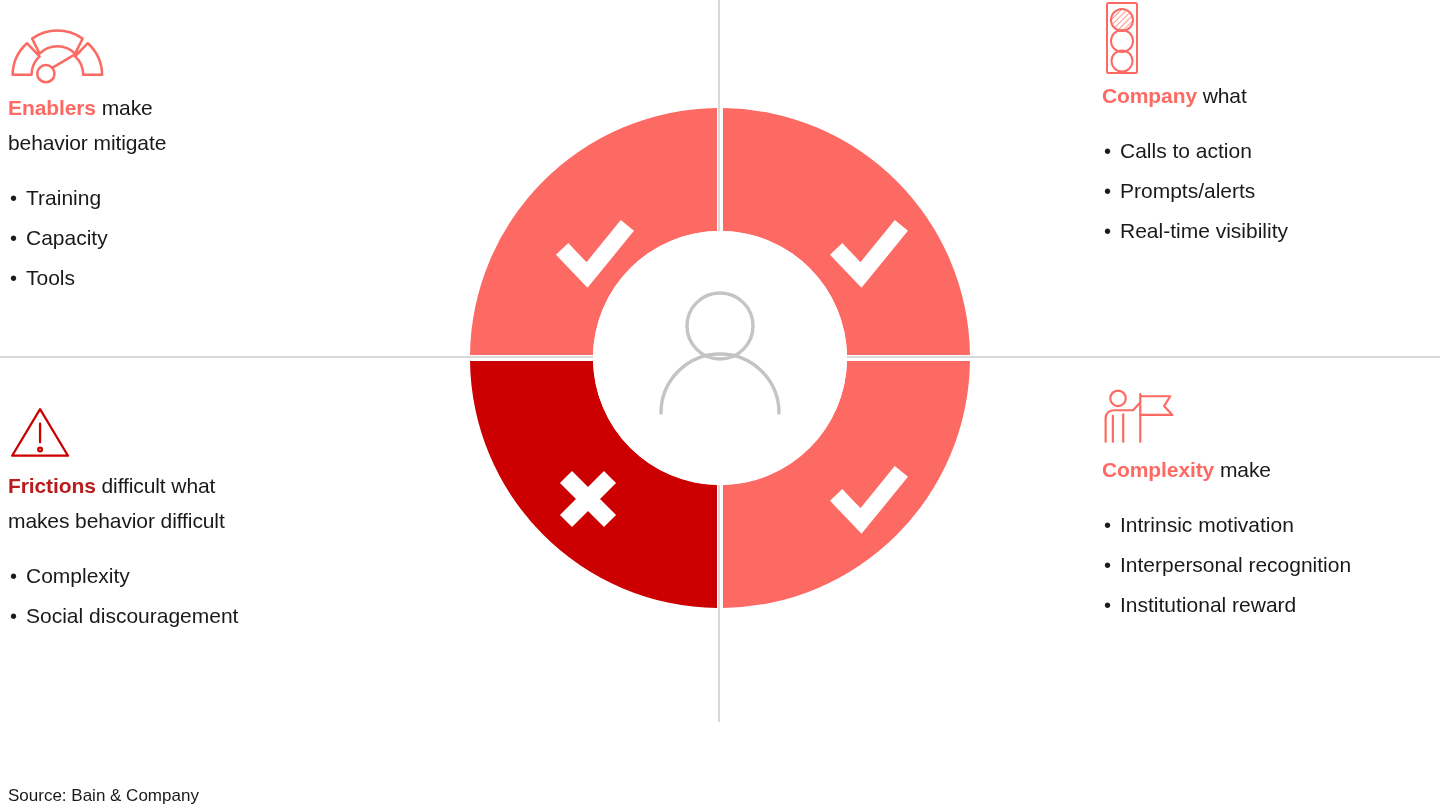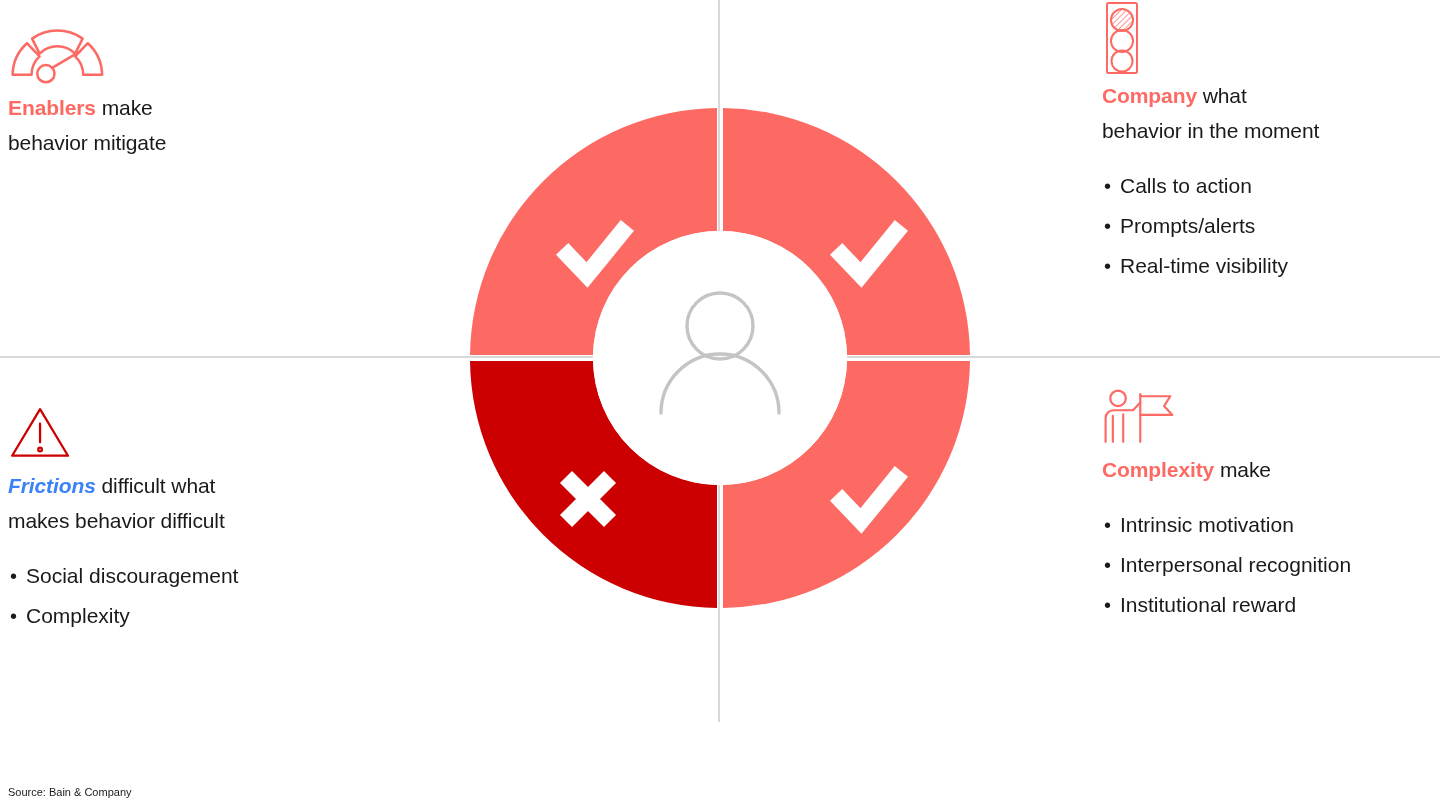--- a/index.html
+++ b/index.html
@@ -57,21 +57,21 @@
     line-height: 35px;
     color: #1a1a1a;
     font-weight: 400;
     margin: 0 0 18px 0;
     letter-spacing: -0.1px;
   }
   .quad-heading .kw {
     font-weight: bold;
   }
   .kw-light { color: #fc6a63; }
-  .kw-dark  { color: #3b82f6; font-style: italic; }
+  .kw-dark  { color: #b91c1c; }
 
   .bullets {
     list-style: none;
     margin: 0;
     padding: 0;
   }
   .bullets li {
     font-size: 21px;
     line-height: 40px;
     color: #1a1a1a;
@@ -96,21 +96,21 @@
     width: 500px;
     height: 500px;
   }
   .donut-svg { display: block; }
 
   
   .source-note {
     position: absolute;
     left: 8px;
     top: 786px;
-    font-size: 11px;
+    font-size: 17px;
     color: #1a1a1a;
   }
 </style>
 </head>
 <body>
 
 <div class="divider-h"></div>
 <div class="divider-v"></div>
 
 <div class="quad quad-tl">
@@ -120,39 +120,43 @@
       <path d="M21 14.5 A38 38 0 0 1 65 14.5 L58.5 27.5 A22 22 0 0 0 27.5 27.5 Z"></path>
       <path d="M69.5 18.5 A38 38 0 0 1 82 46 L65.5 46 A22 22 0 0 0 58.5 30 Z"></path>
       <circle cx="33" cy="45" r="7.5"></circle>
       <path d="M38.5 40 L62 26"></path>
     </g>
   </svg>
   <div class="quad-heading">
     <span class="kw kw-light">Enablers</span><span> make</span><br>
     <span>behavior mitigate</span>
   </div>
+  <ul class="bullets">
+    <li>Training</li>
+    <li>Capacity</li>
+    <li>Tools</li>
+  </ul>
 </div>
 
 <div class="quad quad-tr">
   <svg class="quad-icon" viewBox="0 0 40 76">
     <defs>
       <pattern id="hatch" width="4" height="4" patternUnits="userSpaceOnUse" patternTransform="rotate(45)">
         <line x1="0" y1="0" x2="0" y2="4" stroke="#fc6a63" stroke-width="1.4"></line>
       </pattern>
     </defs>
     <g fill="none" stroke="#fc6a63" stroke-width="2">
       <rect x="5" y="3" width="30" height="70" rx="1.5"></rect>
       <circle cx="20" cy="20" r="11" fill="url(#hatch)"></circle>
       <circle cx="20" cy="41" r="11"></circle>
       <circle cx="20" cy="61" r="10.5"></circle>
     </g>
   </svg>
   <div class="quad-heading">
     <span class="kw kw-light">Company</span><span> what</span><br>
-    <span>behavior in the moment</span>
   </div>
   <ul class="bullets">
     <li>Calls to action</li>
     <li>Prompts/alerts</li>
     <li>Real-time visibility</li>
   </ul>
 </div>
 
 <div class="quad quad-bl">
   <svg class="quad-icon" viewBox="0 0 70 58">
@@ -160,22 +164,22 @@
       <path d="M31 5 L58 50 L4 50 Z"></path>
       <path d="M31 19 L31 37"></path>
       <circle cx="31" cy="44" r="1.8"></circle>
     </g>
   </svg>
   <div class="quad-heading">
     <span class="kw kw-dark">Frictions</span><span> difficult what</span><br>
     <span>makes behavior difficult</span>
   </div>
   <ul class="bullets">
+    <li>Complexity</li>
     <li>Social discouragement</li>
-    <li>Complexity</li>
   </ul>
 </div>
 
 <div class="quad quad-br">
   <svg class="quad-icon" viewBox="0 0 80 58">
     <g fill="none" stroke="#fc6a63" stroke-width="2.1" stroke-linejoin="round" stroke-linecap="round">
       <circle cx="15.5" cy="10" r="7.5"></circle>
       <path d="M3.5 52 L3.5 29 A7.5 7.5 0 0 1 11 21.5 L30 21.5 L37 14"></path>
       <path d="M10.5 52 L10.5 27"></path>
       <path d="M20.5 52 L20.5 25.5"></path>

